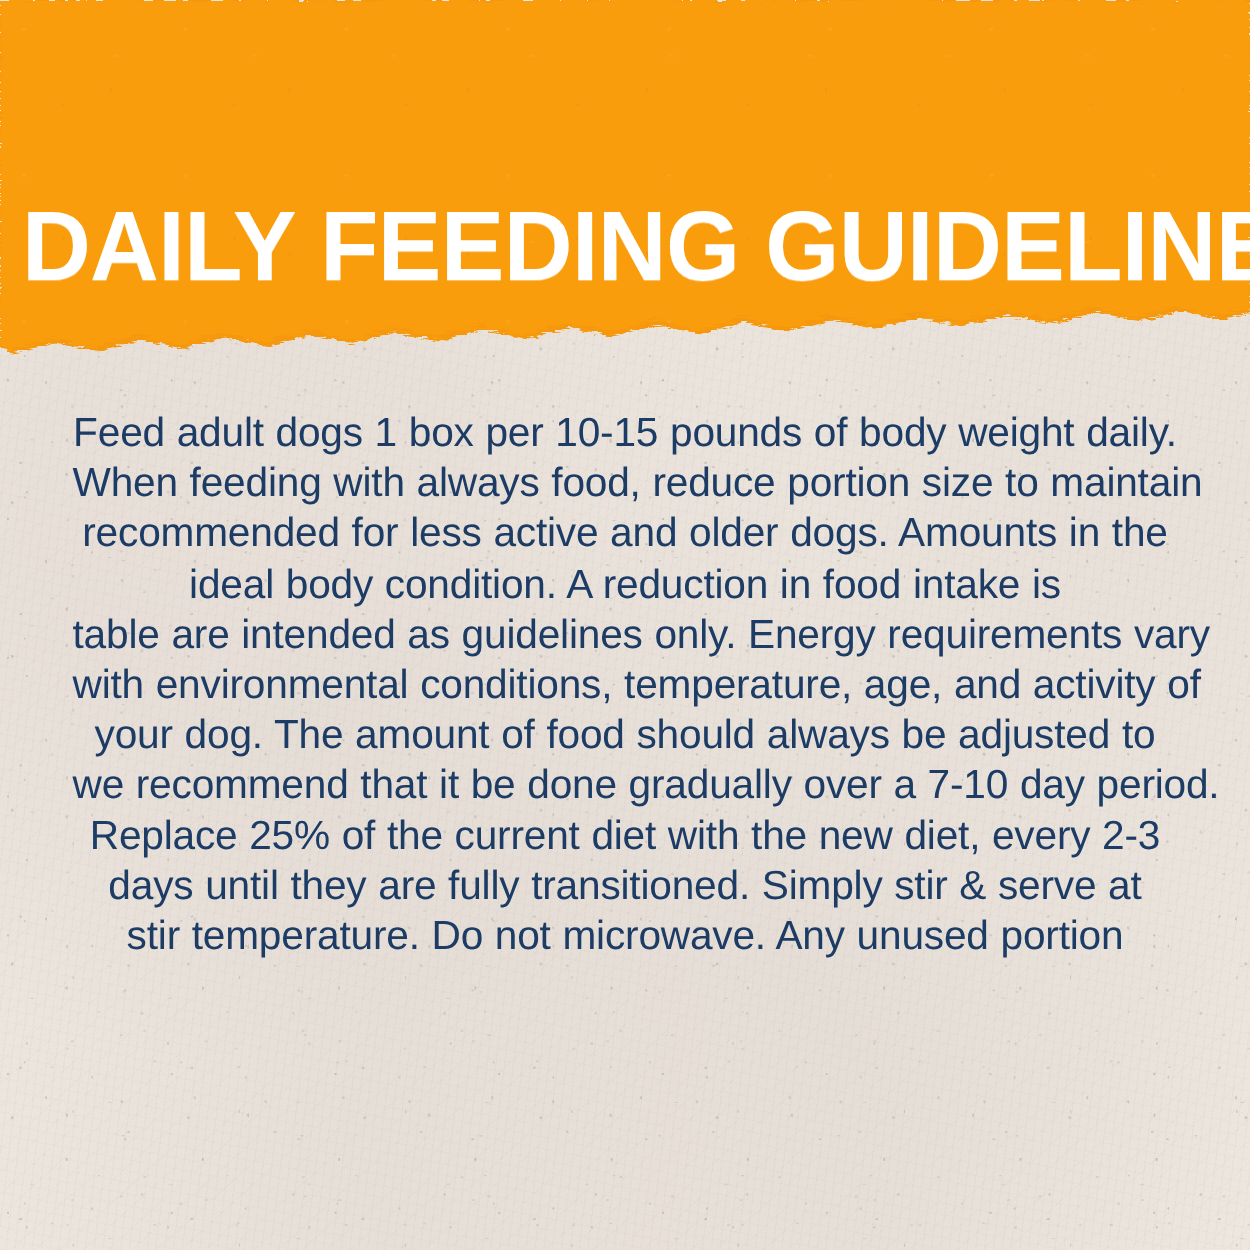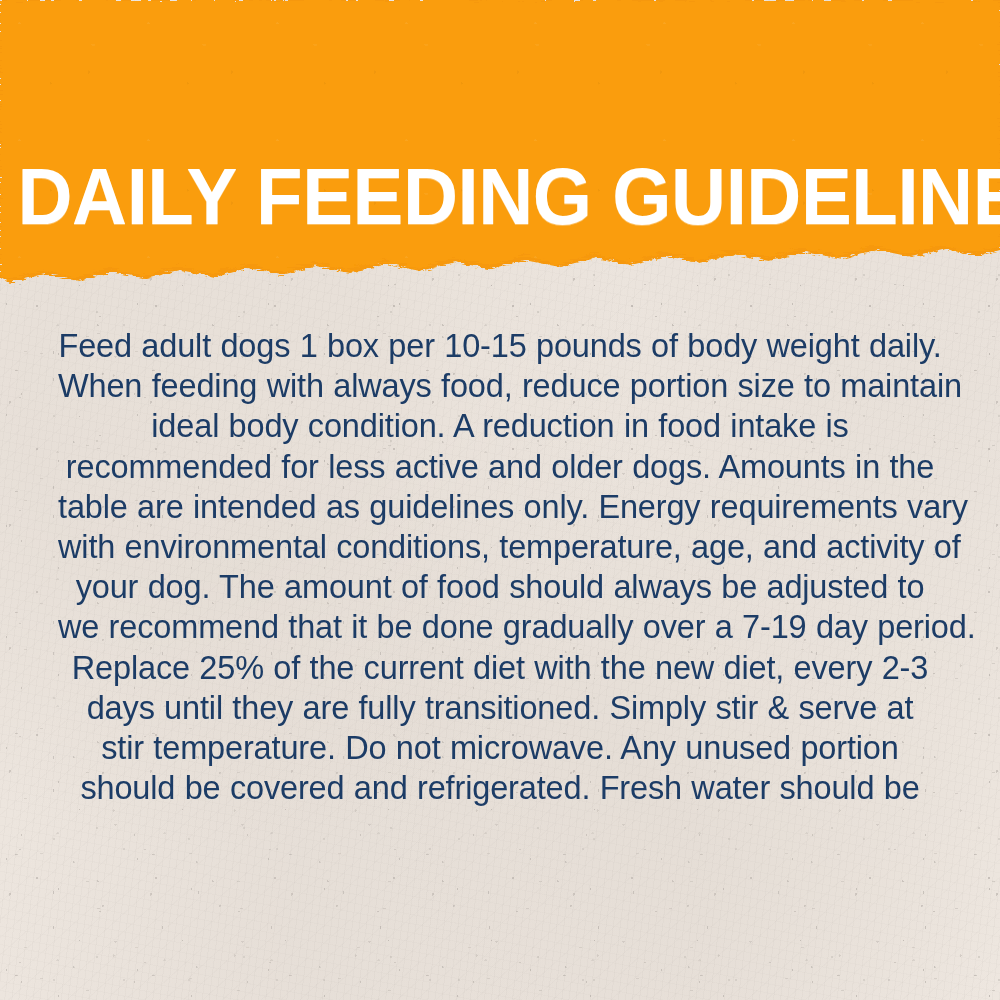--- a/index.html
+++ b/index.html
@@ -177,25 +177,24 @@
                L8,280 L0,274 Z"></path>
     </svg>
     <div class="band-texture"></div>
   </div>
 
   <h1 class="heading">DAILY FEEDING GUIDELINES</h1>
 
   <div class="body-copy">
     <span class="line">Feed adult dogs 1 box per 10-15 pounds of body weight daily.</span>
     <span class="line">When feeding with always food, reduce portion size to maintain</span>
+    <span class="line">recommended for less active and older dogs. Amounts in the</span>
     <span class="line">ideal body condition. A reduction in food intake is</span>
-    <span class="line">recommended for less active and older dogs. Amounts in the</span>
     <span class="line">table are intended as guidelines only. Energy requirements vary</span>
     <span class="line">with environmental conditions, temperature, age, and activity of</span>
     <span class="line">your dog. The amount of food should always be adjusted to</span>
-    <span class="line">we recommend that it be done gradually over a 7-19 day period.</span>
+    <span class="line">we recommend that it be done gradually over a 7-10 day period.</span>
     <span class="line">Replace 25% of the current diet with the new diet, every 2-3</span>
     <span class="line">days until they are fully transitioned. Simply stir &amp; serve at</span>
     <span class="line">stir temperature. Do not microwave. Any unused portion</span>
-    <span class="line">should be covered and refrigerated. Fresh water should be</span>
   </div>
 
 </div>
 
 </body></html>

